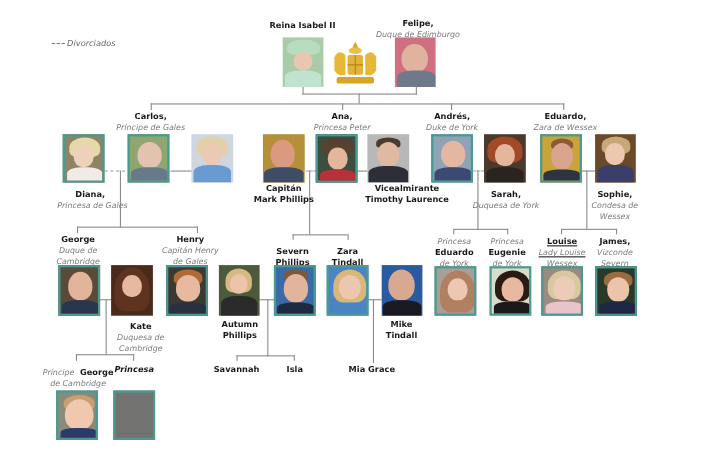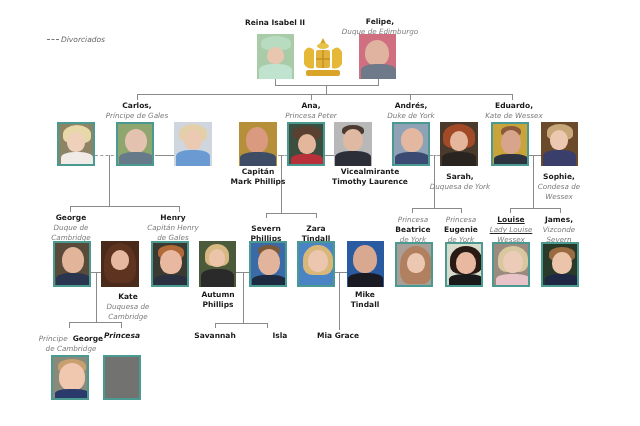--- a/index.html
+++ b/index.html
@@ -125,20 +125,24 @@
   </div>
   <div class="photo" style="left:116px;top:122px;width:38px;height:44px;background:#8fa66f;">
     <div class="face" style="left:7px;top:5px;width:22px;height:24px;background:#e4c2b0;"></div>
     <div class="body" style="left:1px;top:28px;width:34px;height:14px;background:#677a8a;"></div>
   </div>
   <div class="photo plain" style="left:174px;top:122px;width:38px;height:44px;background:#cfd6df;">
     <div class="hair" style="left:5px;top:2px;width:28px;height:18px;background:#e3d0a8;"></div>
     <div class="face" style="left:10px;top:8px;width:18px;height:20px;background:#ecc9b2;"></div>
     <div class="body" style="left:2px;top:28px;width:34px;height:16px;background:#6a9ad2;"></div>
   </div>
+  <div class="label" style="left:52px;top:172px;width:60px;">
+    <span class="name">Diana,</span>
+    <span class="title">Princesa de Gales</span>
+  </div>
 
   <div class="label" style="left:276px;top:101px;width:70px;">
     <span class="name">Ana,</span>
     <span class="title">Princesa Peter</span>
   </div>
   <div class="photo plain" style="left:239px;top:122px;width:38px;height:44px;background:#b58f3a;">
     <div class="face" style="left:7px;top:5px;width:22px;height:26px;background:#d99a80;"></div>
     <div class="body" style="left:1px;top:30px;width:36px;height:14px;background:#3e4c66;"></div>
   </div>
   <div class="photo" style="left:287px;top:122px;width:38px;height:44px;background:#3c4e3f;">
@@ -173,21 +177,21 @@
     <div class="face" style="left:10px;top:9px;width:18px;height:20px;background:#e4b69c;"></div>
     <div class="body" style="left:2px;top:30px;width:34px;height:14px;background:#2a2420;"></div>
   </div>
   <div class="label" style="left:420px;top:172px;width:80px;">
     <span class="name">Sarah,</span>
     <span class="title">Duquesa de York</span>
   </div>
 
   <div class="label" style="left:476px;top:101px;width:76px;">
     <span class="name">Eduardo,</span>
-    <span class="title">Kate de Wessex</span>
+    <span class="title">Zara de Wessex</span>
   </div>
   <div class="photo" style="left:491px;top:122px;width:38px;height:44px;background:#c8a43a;">
     <div class="hair" style="left:8px;top:2px;width:20px;height:10px;background:#8a5a3a;"></div>
     <div class="face" style="left:8px;top:6px;width:20px;height:24px;background:#d9a48c;"></div>
     <div class="body" style="left:1px;top:30px;width:34px;height:12px;background:#2e3340;"></div>
   </div>
   <div class="photo plain" style="left:541px;top:122px;width:37px;height:44px;background:#6a4a2a;">
     <div class="hair" style="left:6px;top:2px;width:26px;height:16px;background:#c8a878;"></div>
     <div class="face" style="left:9px;top:8px;width:18px;height:20px;background:#ecc8b0;"></div>
     <div class="body" style="left:2px;top:28px;width:33px;height:16px;background:#3a3e6a;"></div>
@@ -261,21 +265,21 @@
     <div class="face" style="left:6px;top:4px;width:24px;height:28px;background:#d8a890;"></div>
     <div class="body" style="left:1px;top:32px;width:35px;height:14px;background:#1a1a22;"></div>
   </div>
   <div class="label" style="left:340px;top:290px;width:50px;">
     <span class="name">Mike</span>
     <span class="name">Tindall</span>
   </div>
 
   <div class="label" style="left:388px;top:215px;width:50px;">
     <span class="title">Princesa</span>
-    <span class="name">Beatrice</span>
+    <span class="name">Eduardo</span>
     <span class="title">de York</span>
   </div>
   <div class="photo" style="left:395px;top:242px;width:38px;height:45px;background:#a8a098;">
     <div class="hair" style="left:3px;top:2px;width:32px;height:38px;background:#b08060;"></div>
     <div class="face" style="left:10px;top:9px;width:18px;height:20px;background:#ecc8b2;"></div>
   </div>
 
   <div class="label" style="left:436px;top:215px;width:50px;">
     <span class="title">Princesa</span>
     <span class="name">Eugenie</span>
@@ -320,20 +324,20 @@
   </div>
 
   <div class="label" style="left:100px;top:331px;width:44px;">
     <span class="name" style="font-style:italic;">Princesa</span>
   </div>
   <div class="photo" style="left:103px;top:355px;width:38px;height:45px;background:#727270;"></div>
 
   <div class="label" style="left:190px;top:331px;width:50px;">
     <span class="name">Savannah</span>
   </div>
-  <div class="label" style="left:262px;top:331px;width:36px;">
+  <div class="label" style="left:250px;top:331px;width:36px;">
     <span class="name">Isla</span>
   </div>
   <div class="label" style="left:310px;top:331px;width:56px;">
     <span class="name">Mia Grace</span>
   </div>
 
 </div>
 
 </body></html>

